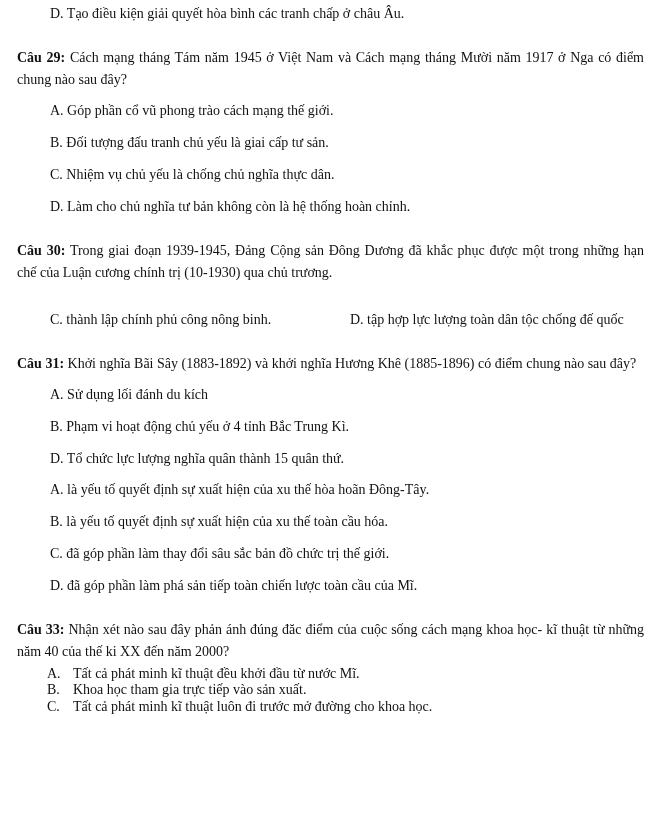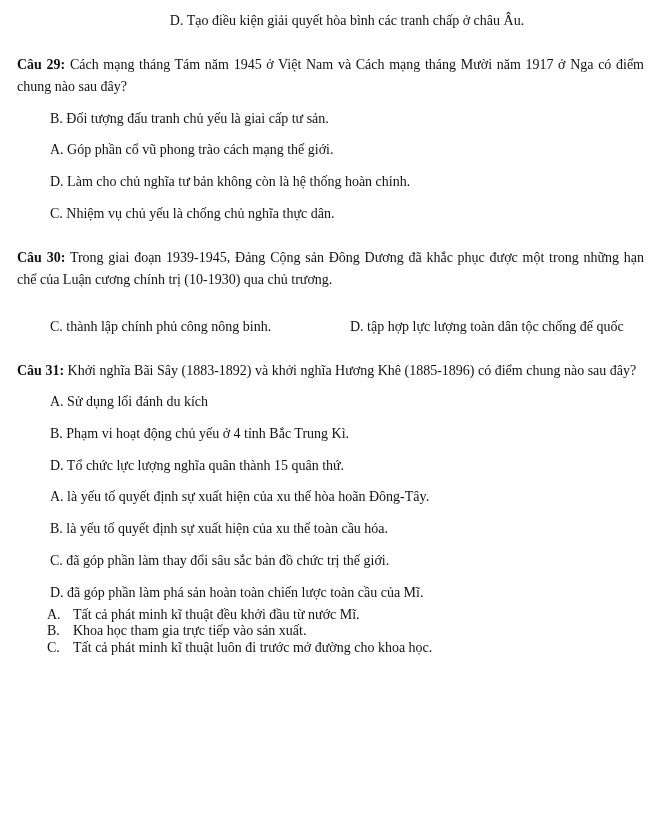--- a/index.html
+++ b/index.html
@@ -26,22 +26,21 @@
   }
   .q-label {
     font-weight: bold;
     margin-top: 8px;
   }
   .option-line {
     margin-left: 33px;
     line-height: 22px;
   }
   .lead-option {
-    margin-top: 8px;
-    text-align: center;
+    margin-top: 1px;
   }
   .mt-q {
     margin-top: 22px;
   }
   .mt-opt-first {
     margin-top: 9px;
   }
   .mt-opt {
     margin-top: 10px;
   }
@@ -79,31 +78,31 @@
 <div class="doc">
 
   <div class="option-line lead-option">
     <span>D. Tạo điều kiện giải quyết hòa bình các tranh chấp ở châu Âu.</span>
   </div>
 
   <div class="q-para mt-q">
     <span class="q-label">Câu 29:</span>
     <span>Cách mạng tháng Tám năm 1945 ở Việt Nam và Cách mạng tháng Mười năm 1917 ở Nga có điểm chung nào sau đây?</span>
   </div>
-  <div class="option-line mt-opt">
-    <span>B. Đối tượng đấu tranh chủ yếu là giai cấp tư sản.</span>
-  </div>
   <div class="option-line mt-opt-first">
     <span>A. Góp phần cổ vũ phong trào cách mạng thế giới.</span>
   </div>
   <div class="option-line mt-opt">
-    <span>D. Làm cho chủ nghĩa tư bản không còn là hệ thống hoàn chỉnh.</span>
+    <span>B. Đối tượng đấu tranh chủ yếu là giai cấp tư sản.</span>
   </div>
   <div class="option-line mt-opt">
     <span>C. Nhiệm vụ chủ yếu là chống chủ nghĩa thực dân.</span>
+  </div>
+  <div class="option-line mt-opt">
+    <span>D. Làm cho chủ nghĩa tư bản không còn là hệ thống hoàn chỉnh.</span>
   </div>
 
   <div class="q-para mt-q">
     <span class="q-label">Câu 30:</span>
     <span>Trong giai đoạn 1939-1945, Đảng Cộng sản Đông Dương đã khắc phục được một trong những hạn chế của Luận cương chính trị (10-1930) qua chủ trương.</span>
   </div>
   <div class="two-col mt-opt-first">
     <div class="cell row2">
       <span>C. thành lập chính phủ công nông binh.</span>
     </div>
@@ -129,23 +128,27 @@
   <div class="option-line mt-opt-first">
     <span>A. là yếu tố quyết định sự xuất hiện của xu thế hòa hoãn Đông-Tây.</span>
   </div>
   <div class="option-line mt-opt">
     <span>B. là yếu tố quyết định sự xuất hiện của xu thế toàn cầu hóa.</span>
   </div>
   <div class="option-line mt-opt">
     <span>C. đã góp phần làm thay đổi sâu sắc bản đồ chức trị thế giới.</span>
   </div>
   <div class="option-line mt-opt">
-    <span>D. đã góp phần làm phá sản hoàn toàn chiến lược toàn cầu của Mĩ.</span>
+    <span>D. đã góp phần làm phá sản tiếp toàn chiến lược toàn cầu của Mĩ.</span>
   </div>
 
+  <div class="q-para mt-q">
+    <span class="q-label">Câu 33:</span>
+    <span>Nhận xét nào sau đây phản ánh đúng đăc điểm của cuộc sống cách mạng khoa học- kĩ thuật từ những năm 40 của thế ki XX đến năm 2000?</span>
+  </div>
   <div class="tight-options">
     <div class="tight-option q33-first">
       <span class="letter">A.</span>
       <span>Tất cả phát minh kĩ thuật đều khởi đầu từ nước Mĩ.</span>
     </div>
     <div class="tight-option">
       <span class="letter">B.</span>
       <span>Khoa học tham gia trực tiếp vào sản xuất.</span>
     </div>
     <div class="tight-option">

